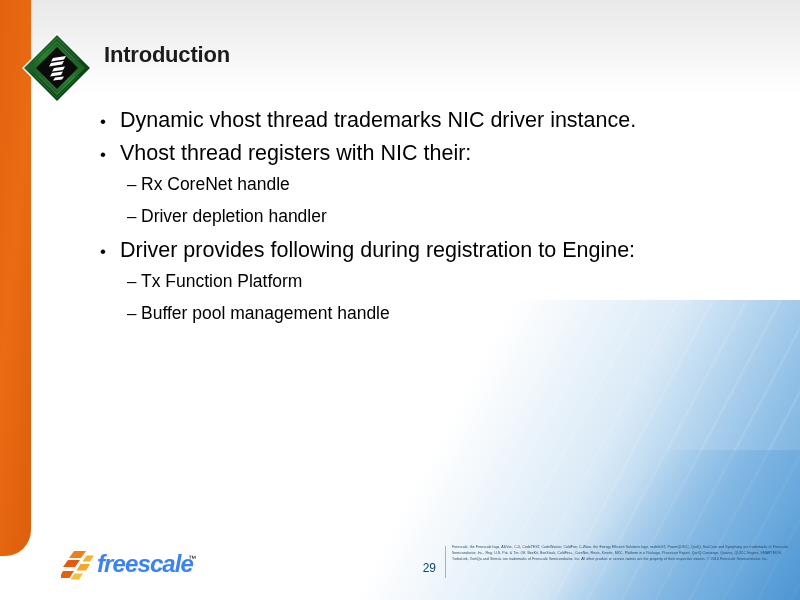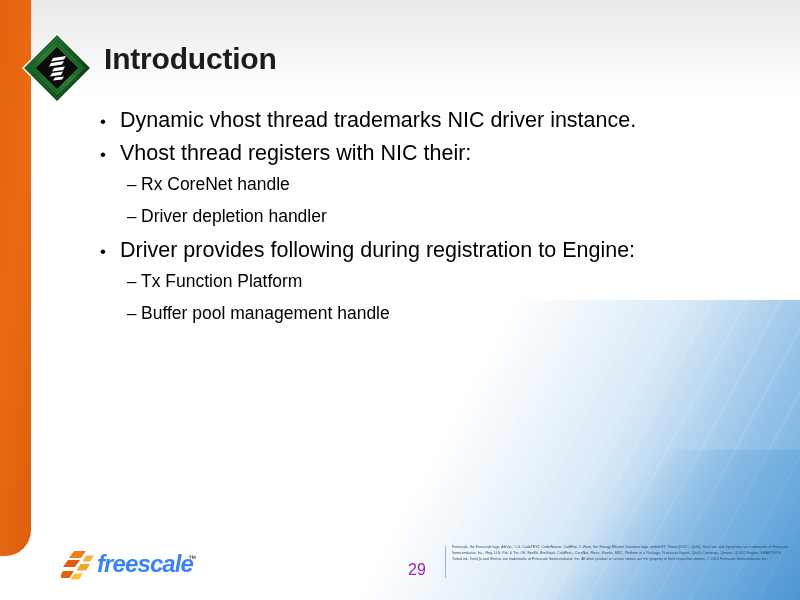--- a/index.html
+++ b/index.html
@@ -96,21 +96,21 @@
     top: 32px;
     width: 72px;
     height: 72px;
   }
 
   
   .slide-title {
     position: absolute;
     left: 104px;
     top: 44px;
-    font-size: 30px;
+    font-size: 22px;
     font-weight: bold;
     color: #1c1c1c;
     letter-spacing: -0.2px;
     line-height: 1;
     white-space: nowrap;
   }
 
   
   .body-list {
     position: absolute;
@@ -177,23 +177,23 @@
     top: 6px;
     font-size: 8px;
     color: #111111;
   }
 
   .page-number {
     position: absolute;
     left: 408px;
     top: 561px;
     width: 28px;
-    text-align: left;
-    font-size: 16px;
-    color: #a21caf;
+    text-align: right;
+    font-size: 12px;
+    color: #0c4a6e;
   }
 
   .footer-divider {
     position: absolute;
     left: 445px;
     top: 546px;
     width: 1px;
     height: 32px;
     background: #9fb6c9;
   }

